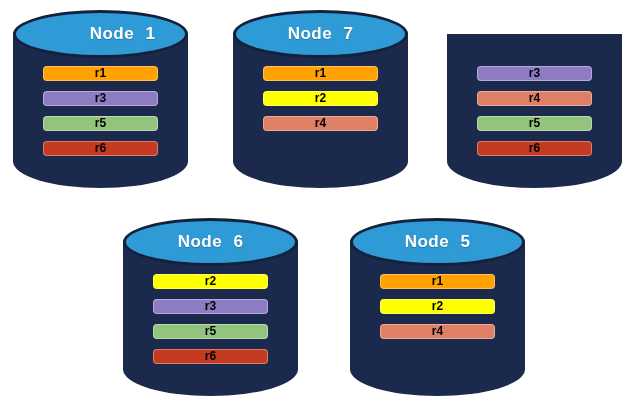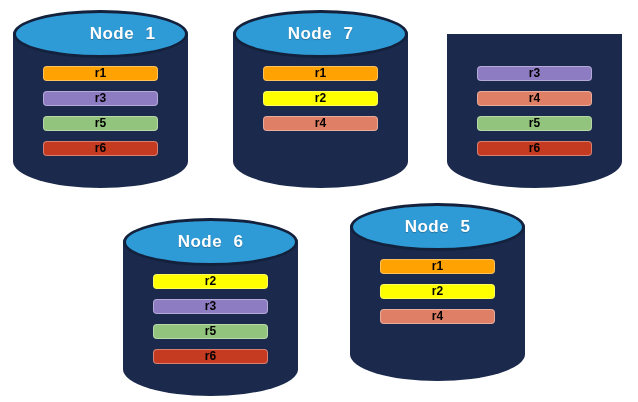--- a/index.html
+++ b/index.html
@@ -92,21 +92,21 @@
         <span class="node-title" style="color: rgb(255, 255, 255);">Node 6</span>
       </div>
       <div class="bars">
         <div class="bar" style="background: rgb(255, 255, 0); color: rgb(0, 0, 0);">r2</div>
         <div class="bar" style="background: rgb(142, 124, 195); color: rgb(0, 0, 0);">r3</div>
         <div class="bar" style="background: rgb(147, 196, 125); color: rgb(0, 0, 0);">r5</div>
         <div class="bar" style="background: rgb(196, 59, 34); color: rgb(0, 0, 0);">r6</div>
       </div>
     </div>
 
-    <div class="node" style="left: 350px; top: 203px;">
+    <div class="node" style="left: 350px; top: 218px;">
       <div class="cyl-body" style="background: rgb(27, 42, 76);"></div>
       <div class="cyl-top" style="background: rgb(47, 155, 214); border-color: rgb(20, 33, 61);">
         <span class="node-title" style="color: rgb(255, 255, 255);">Node 5</span>
       </div>
       <div class="bars">
         <div class="bar" style="background: rgb(255, 162, 2); color: rgb(0, 0, 0);">r1</div>
         <div class="bar" style="background: rgb(255, 255, 0); color: rgb(0, 0, 0);">r2</div>
         <div class="bar" style="background: rgb(222, 127, 102); color: rgb(0, 0, 0);">r4</div>
       </div>
     </div>

